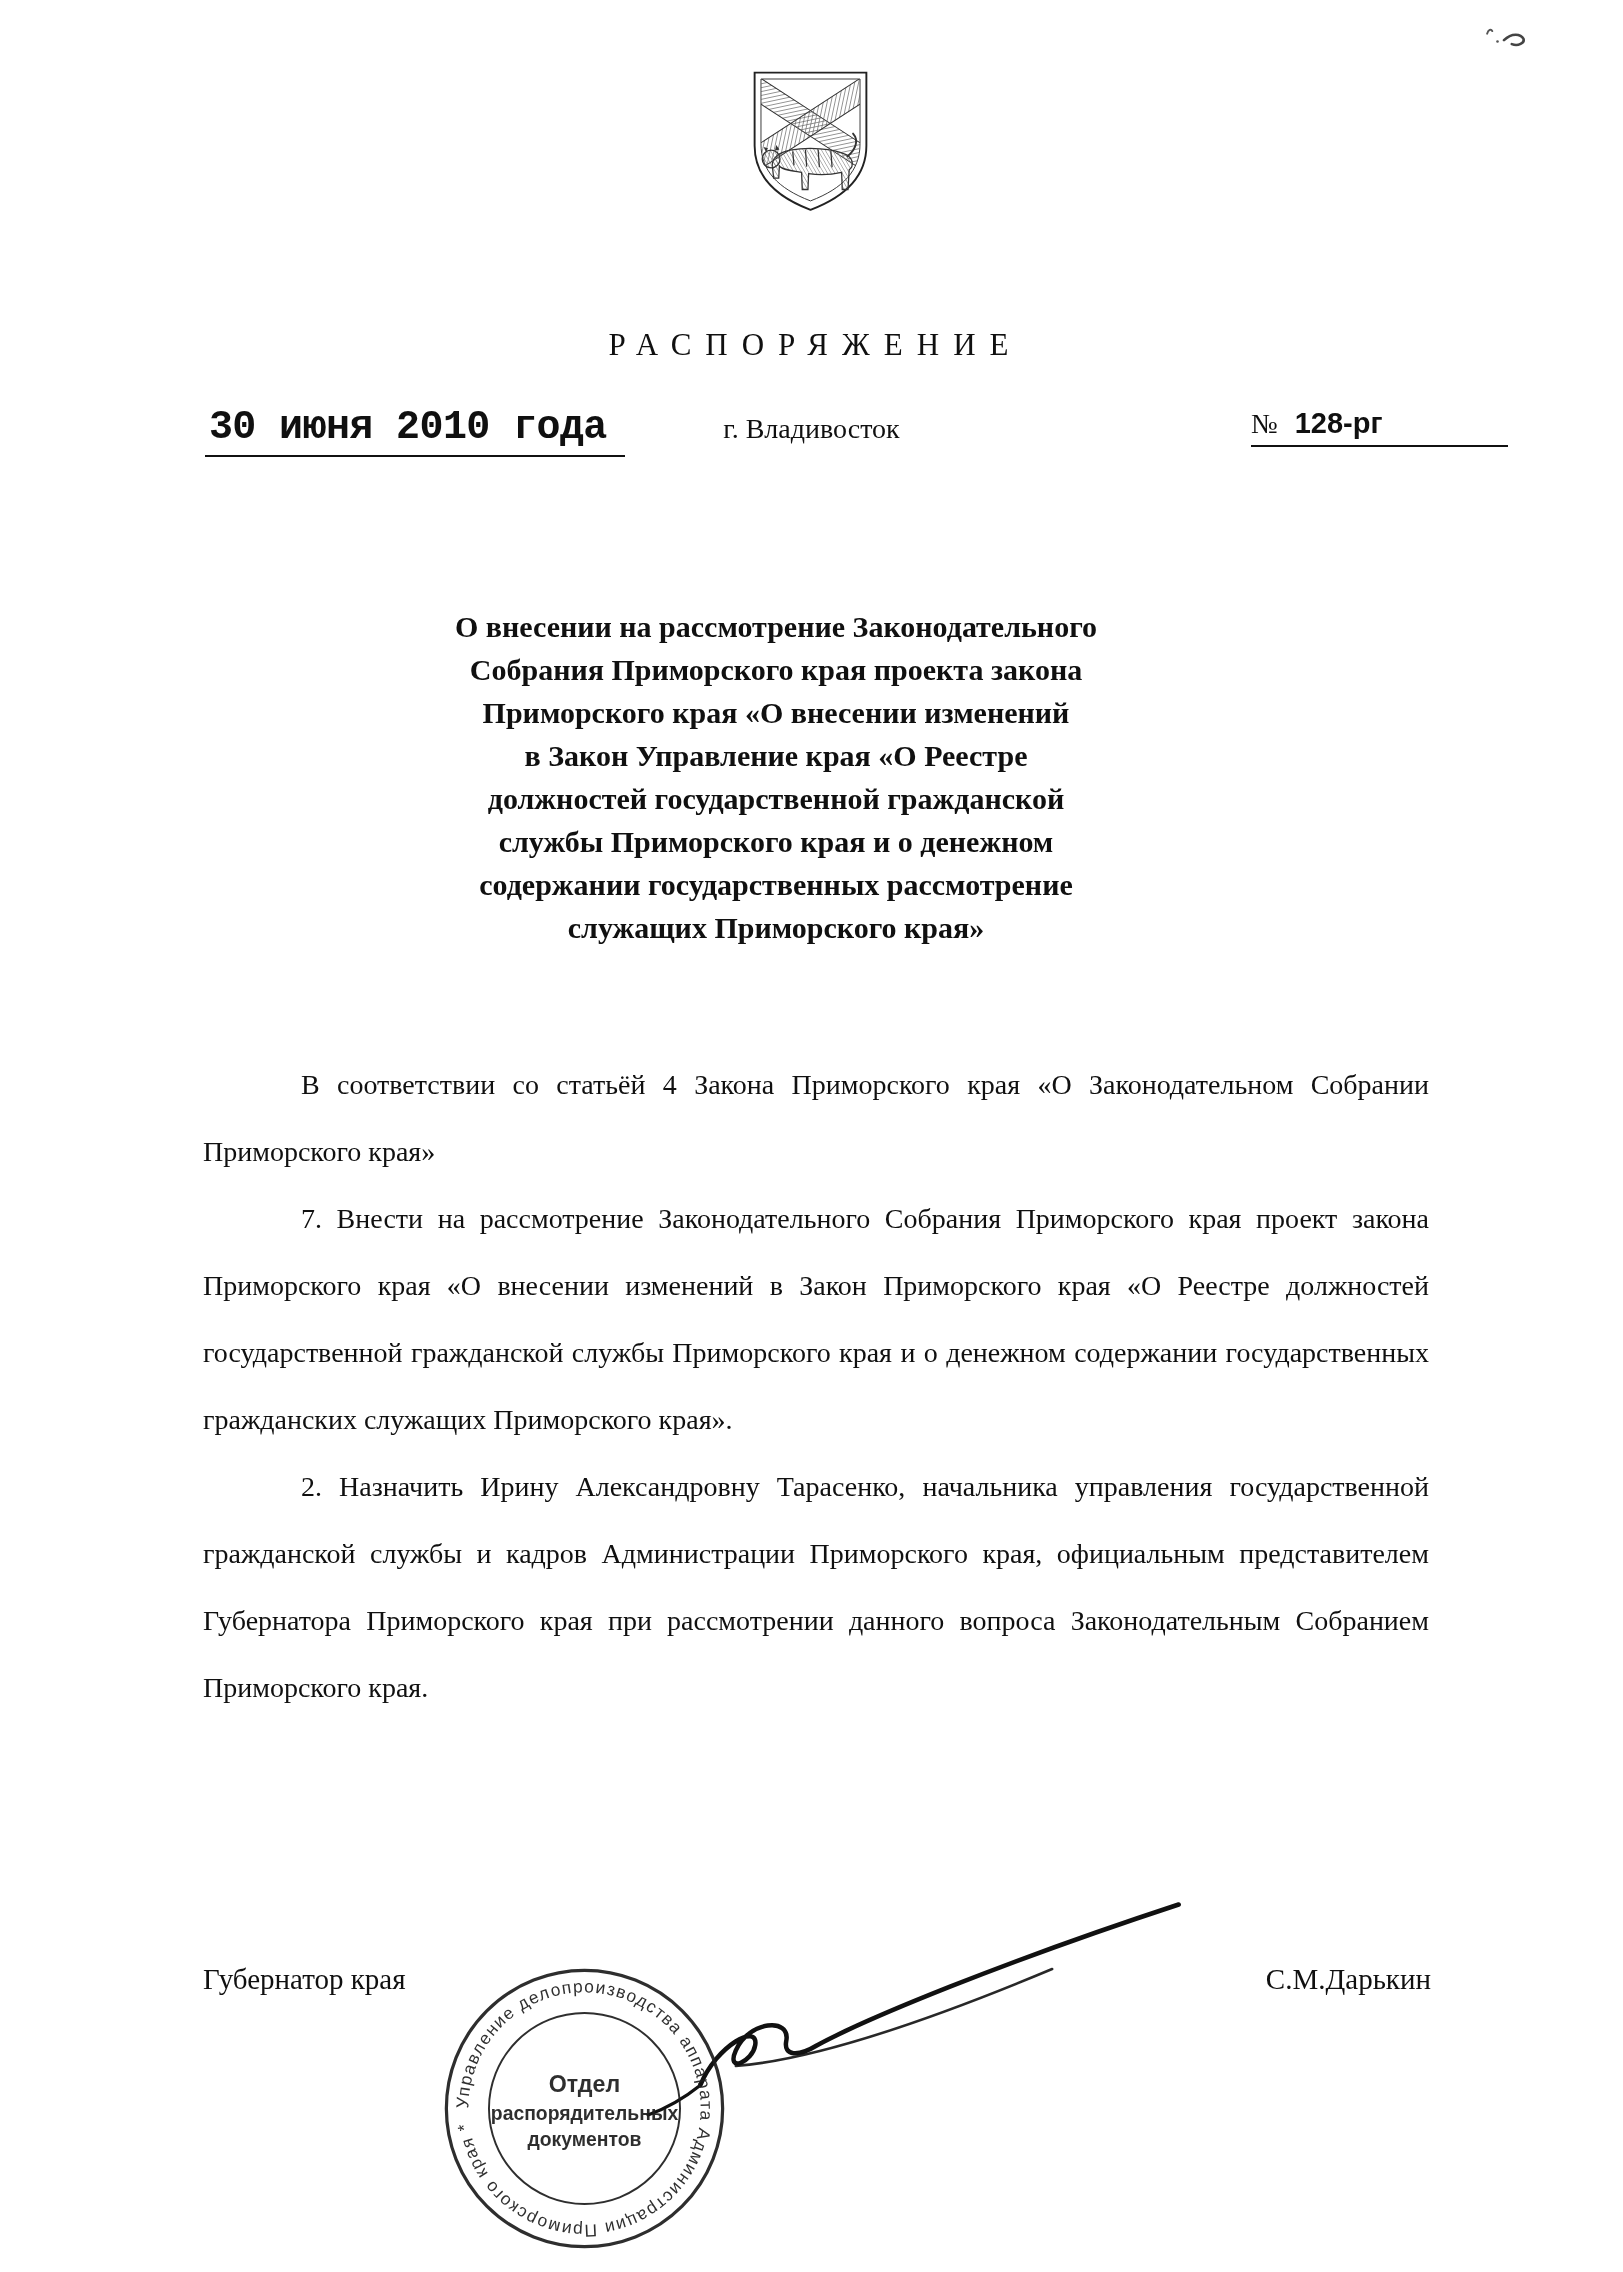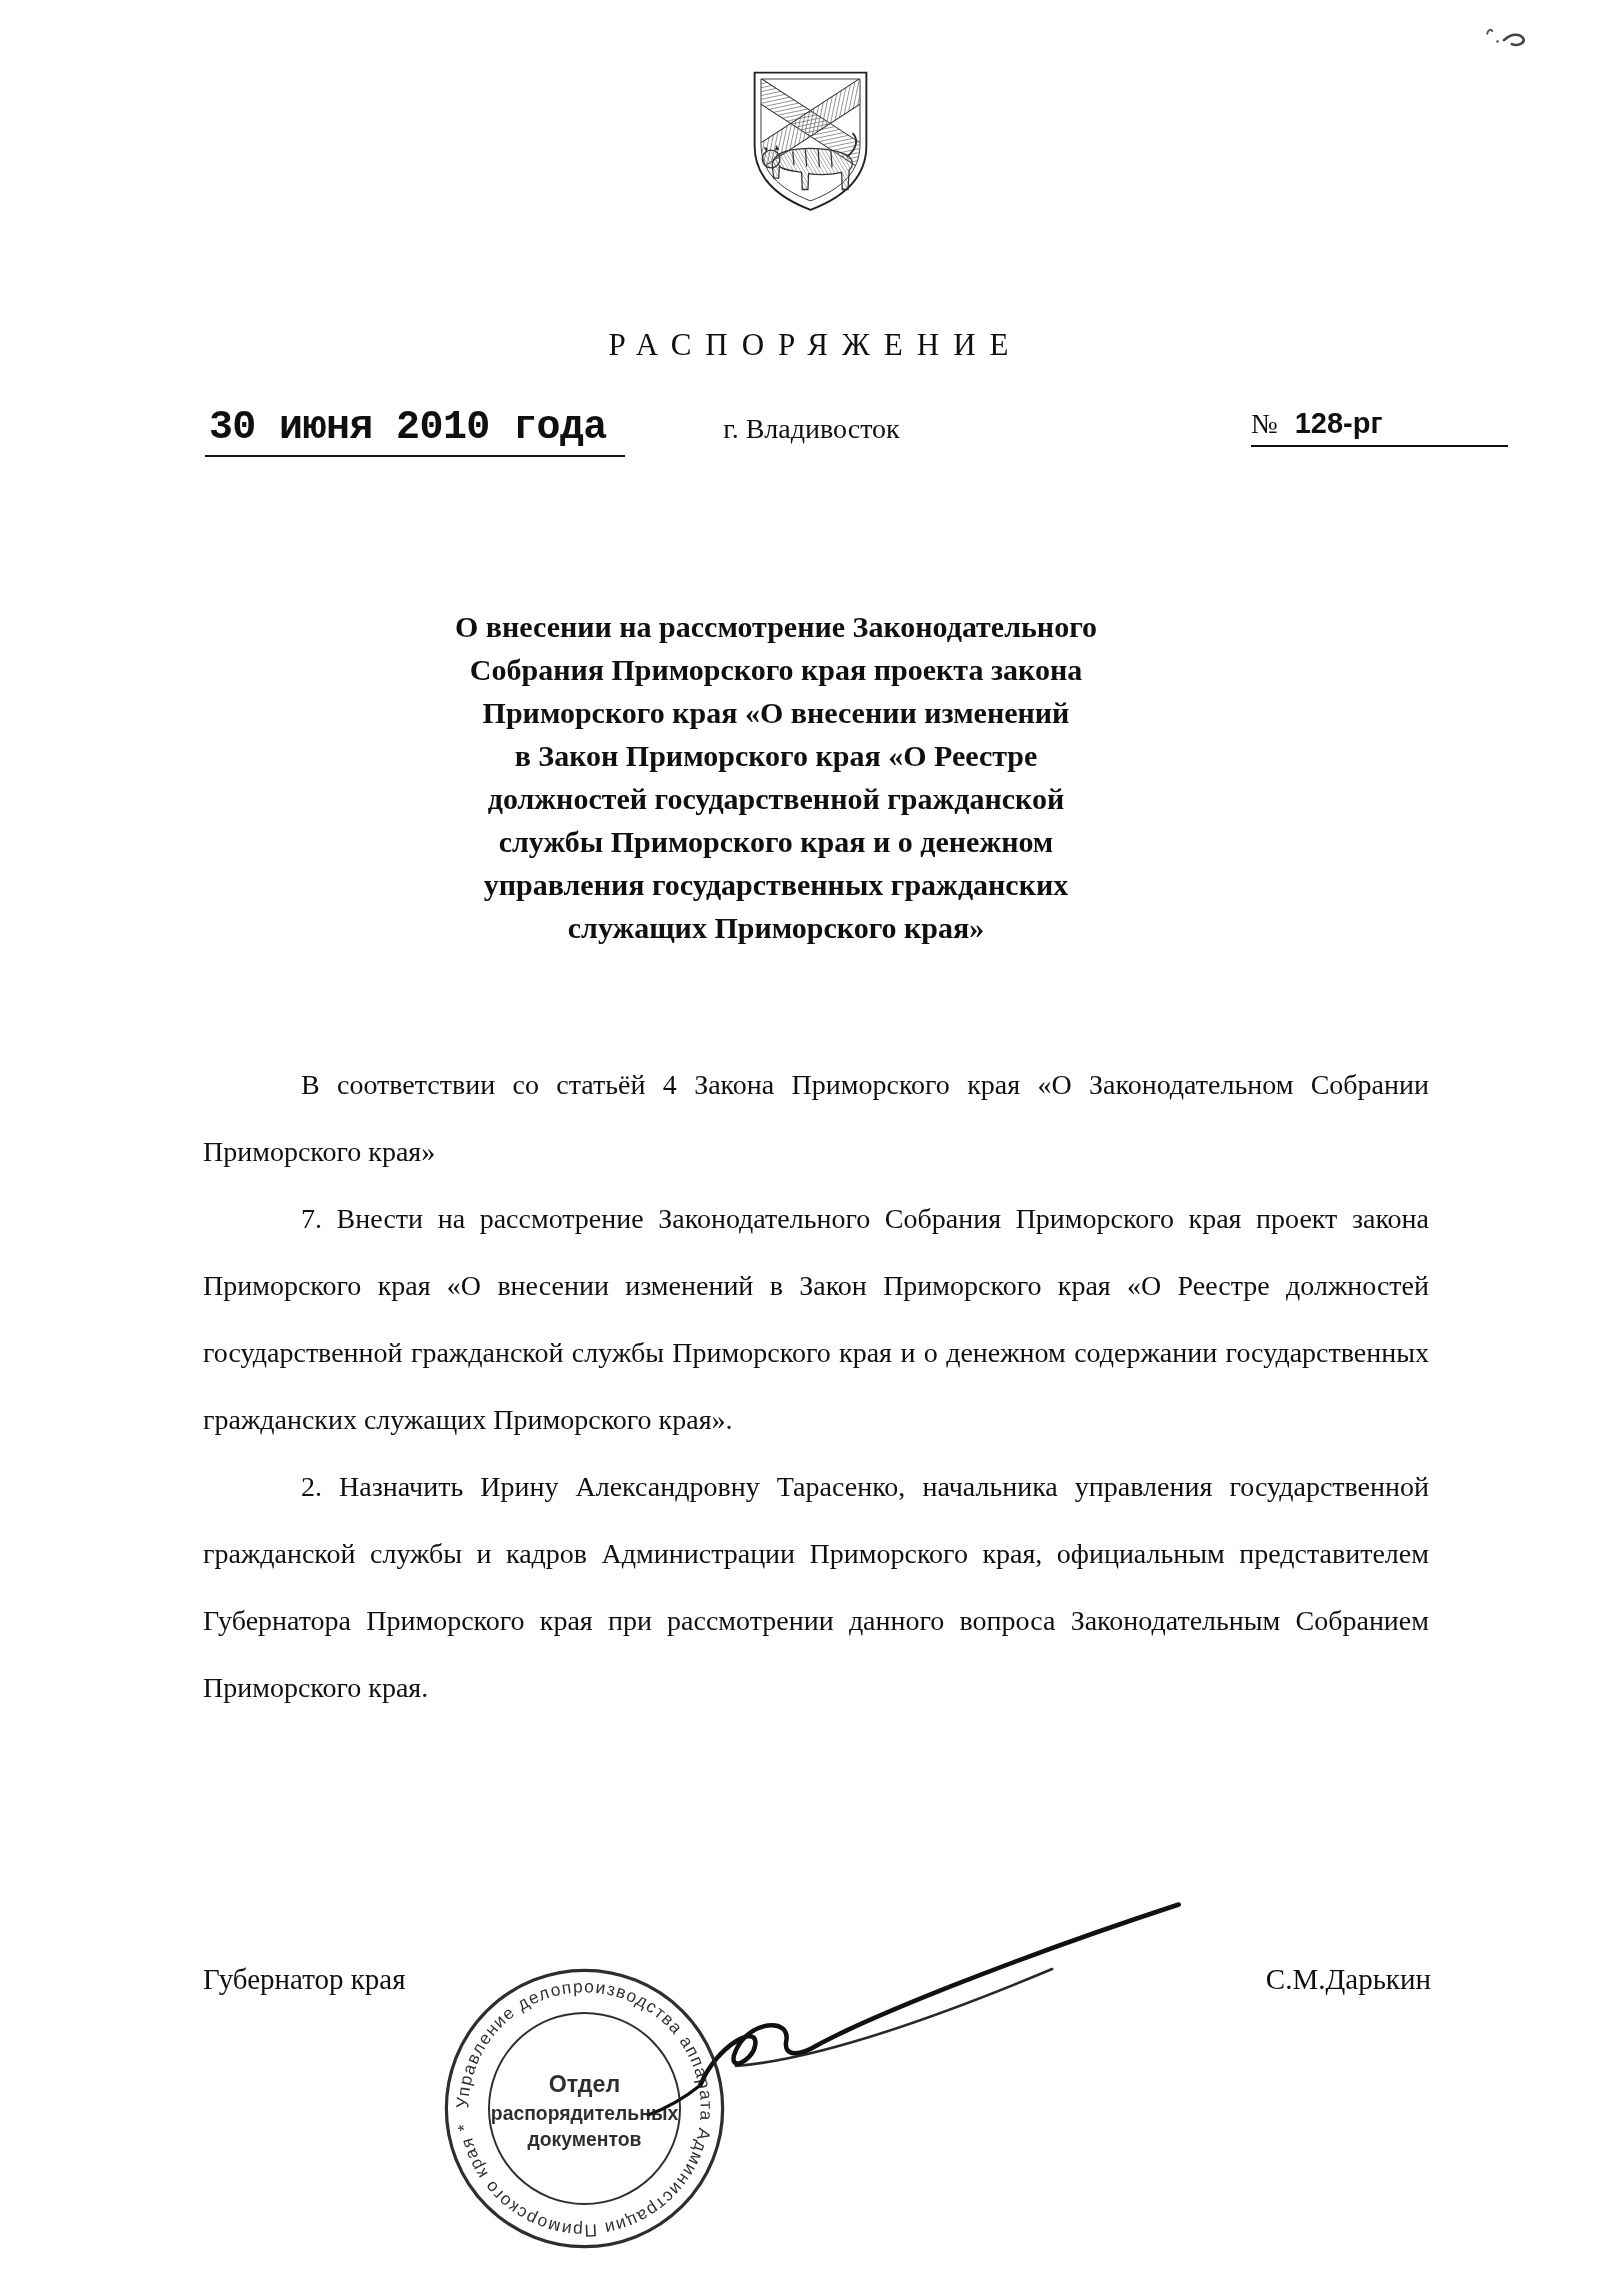--- a/index.html
+++ b/index.html
@@ -135,24 +135,24 @@
   <div class="meta-date">30 июня 2010 года</div>
   <div class="meta-city">г. Владивосток</div>
   <div class="meta-number">
     <span>№</span><span class="num-val">128-рг</span>
   </div>
 
   <div class="title-block">
     <div class="t-line">О внесении на рассмотрение Законодательного</div>
     <div class="t-line">Собрания Приморского края проекта закона</div>
     <div class="t-line">Приморского края «О внесении изменений</div>
-    <div class="t-line">в Закон Приморского края «О Реестре</div>
+    <div class="t-line">в Закон Управление края «О Реестре</div>
     <div class="t-line">должностей государственной гражданской</div>
     <div class="t-line">службы Приморского края и о денежном</div>
-    <div class="t-line">управления государственных гражданских</div>
+    <div class="t-line">содержании государственных рассмотрение</div>
     <div class="t-line">служащих Приморского края»</div>
   </div>
 
   <div class="body-block">
     <p>В соответствии со статьёй 4 Закона Приморского края «О Законодательном Собрании Приморского края»</p>
     <p>7. Внести на рассмотрение Законодательного Собрания Приморского края проект закона Приморского края «О внесении изменений в Закон Приморского края «О Реестре должностей государственной гражданской службы Приморского края и о денежном содержании государственных гражданских служащих Приморского края».</p>
     <p>2. Назначить Ирину Александровну Тарасенко, начальника управления государственной гражданской службы и кадров Администрации Приморского края, официальным представителем Губернатора Приморского края при рассмотрении данного вопроса Законодательным Собранием Приморского края.</p>
   </div>
 
   <div class="sig-row">

